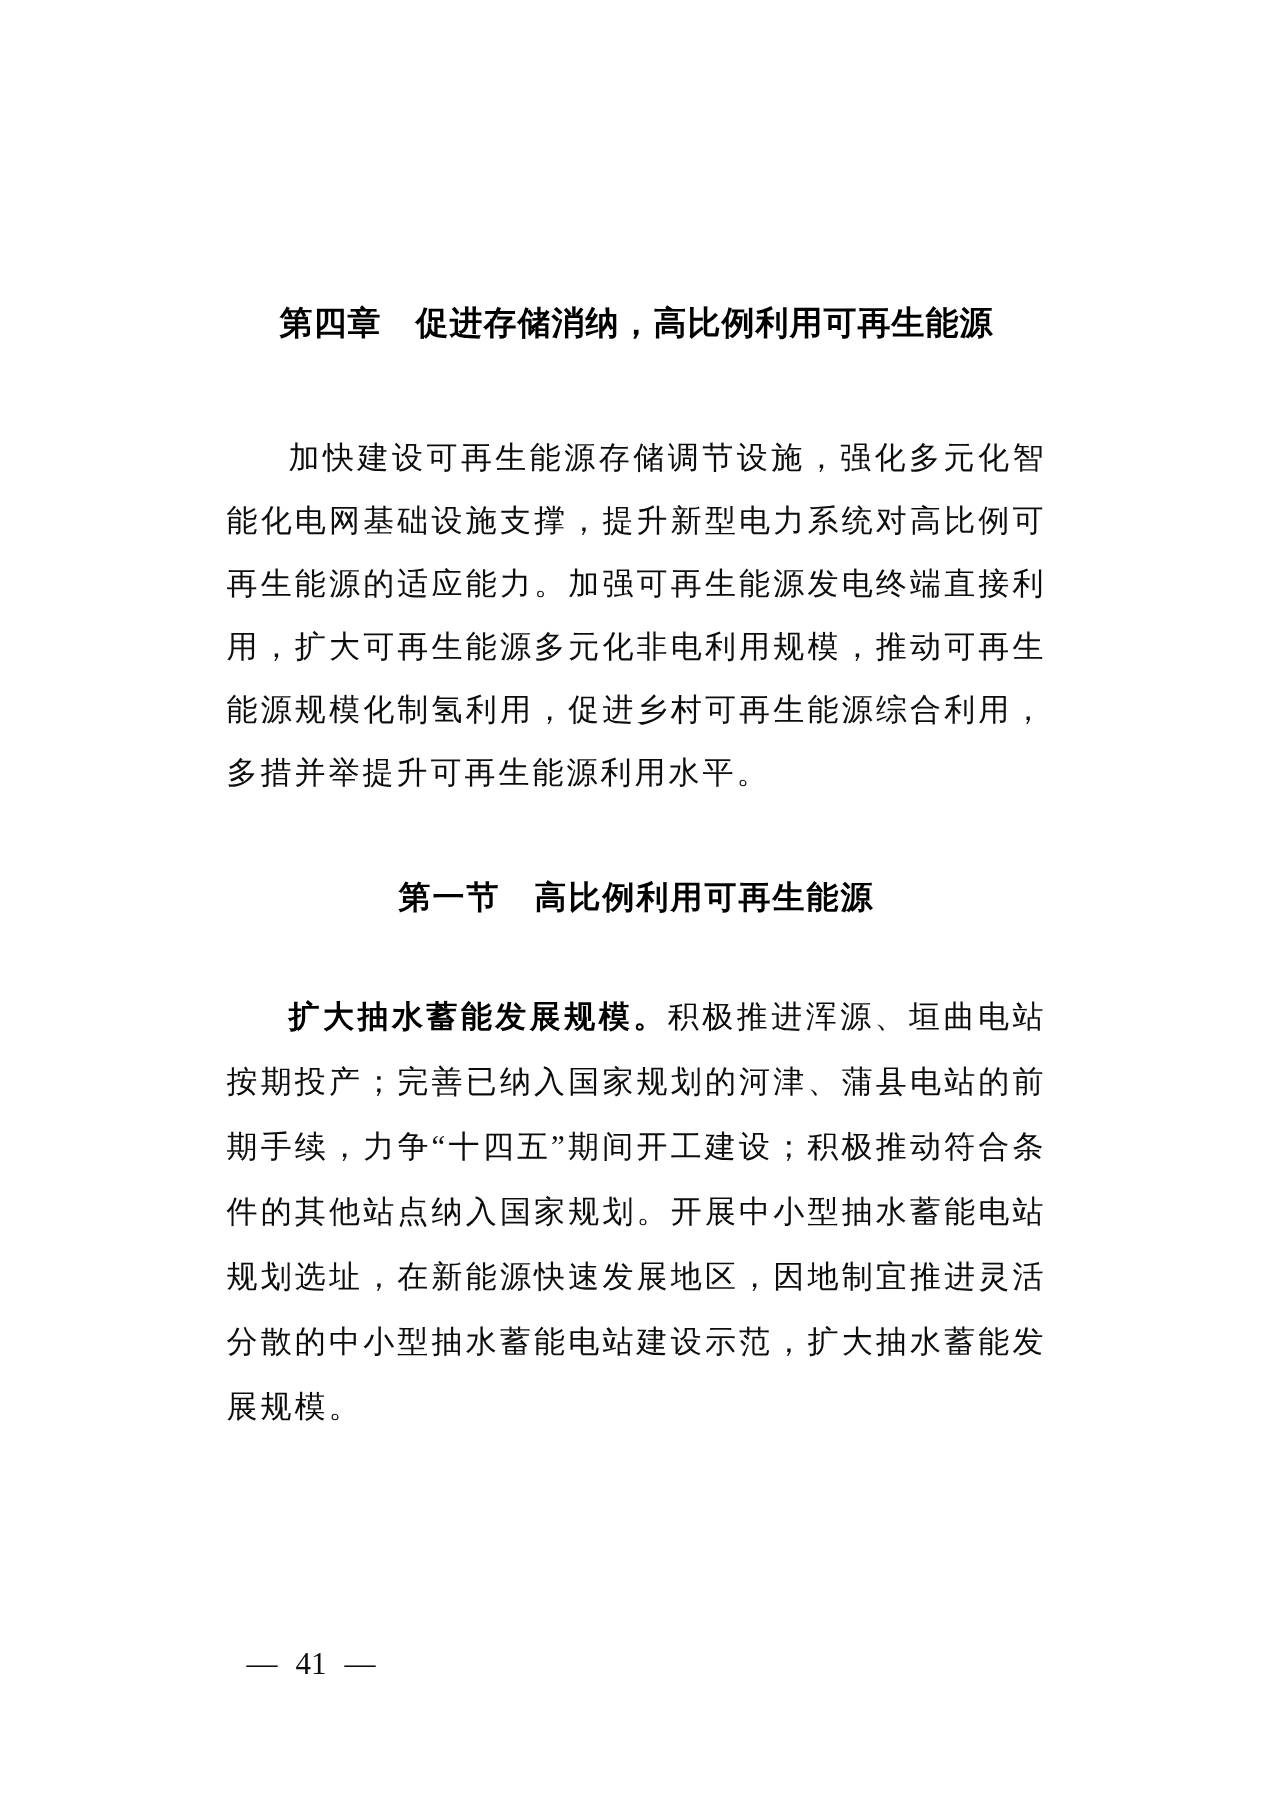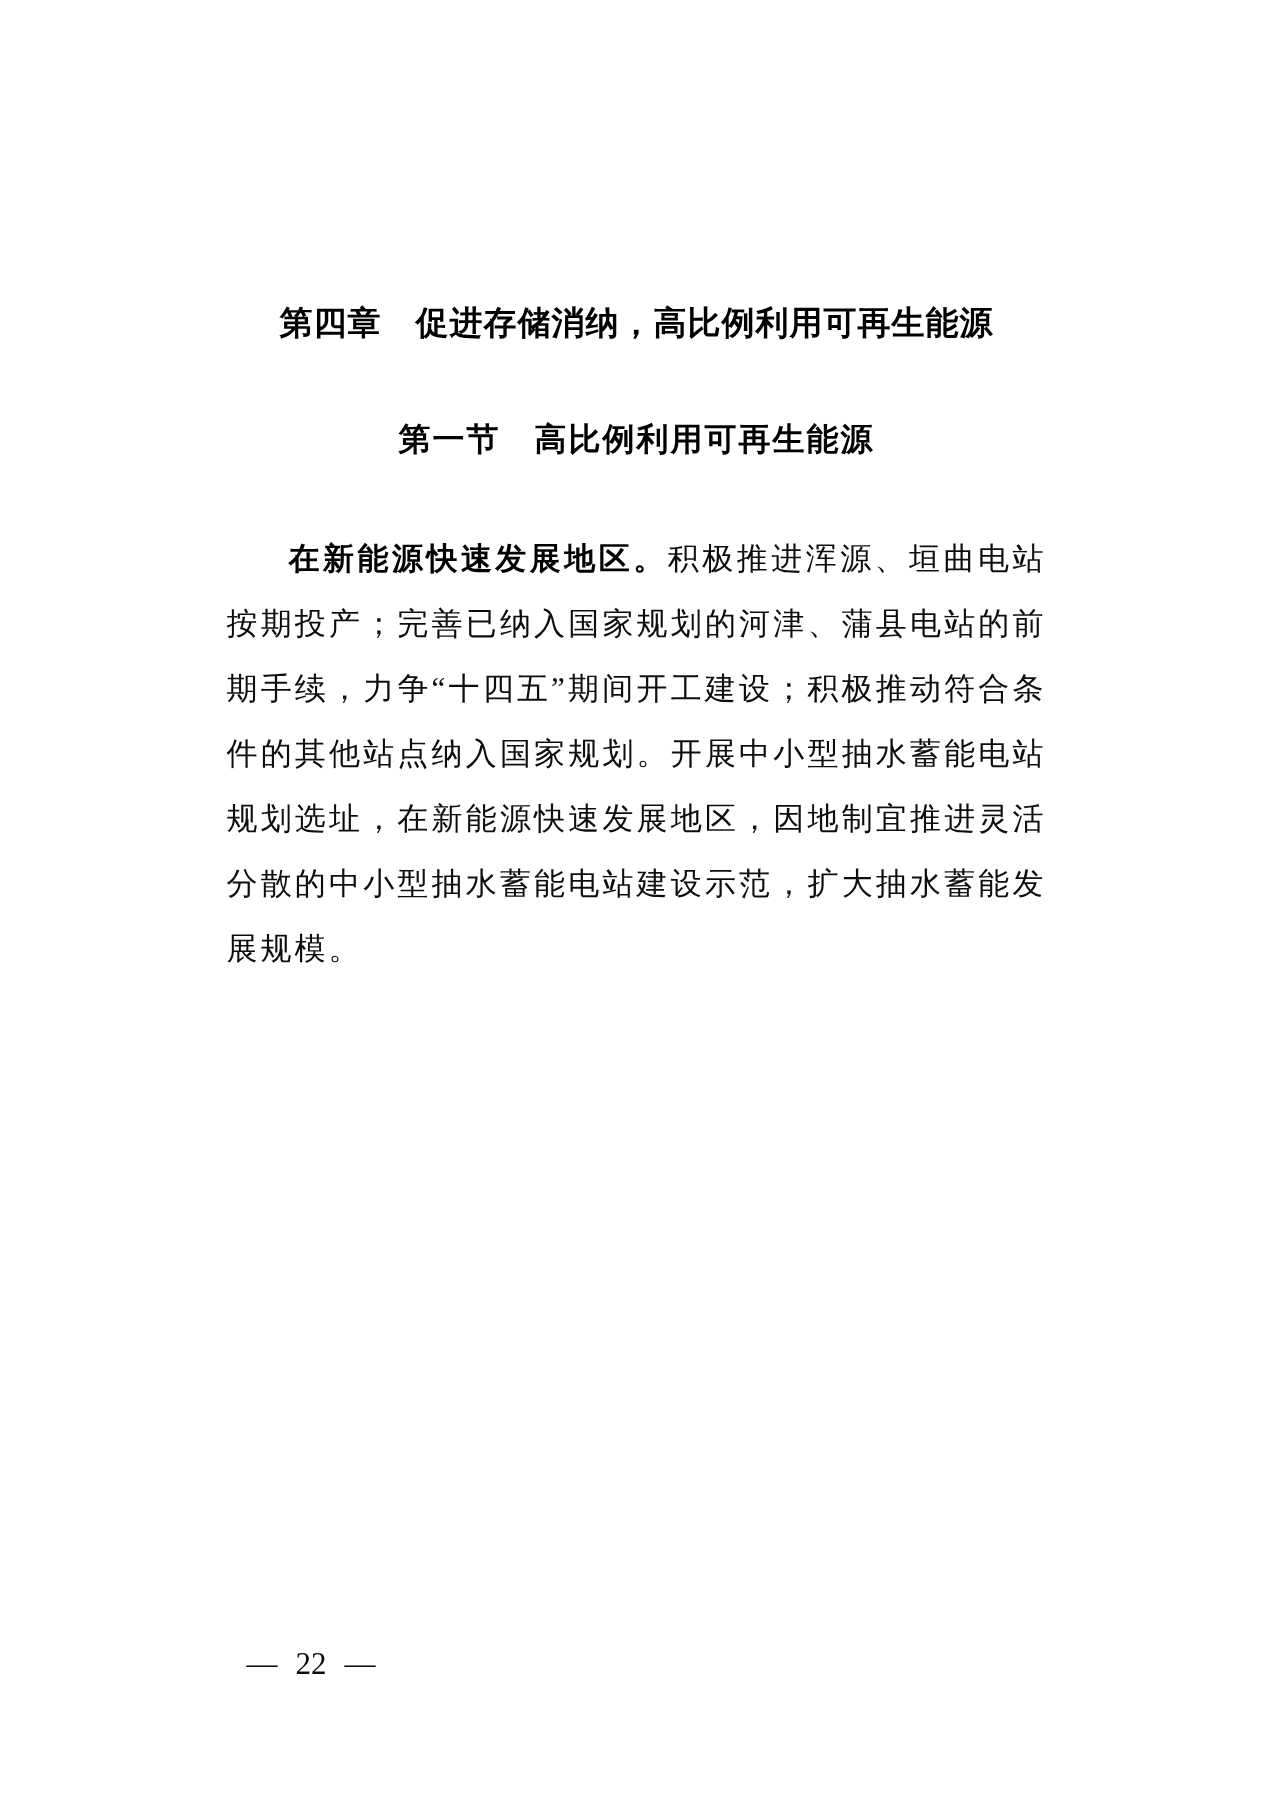--- a/index.html
+++ b/index.html
@@ -74,24 +74,25 @@
     letter-spacing: 0;
   }
 </style>
 </head>
 <body>
 
 <div class="page">
 
   <h1 class="chapter-heading">第四章　促进存储消纳，高比例利用可再生能源</h1>
 
+  <p class="body-para">加快建设可再生能源存储调节设施，强化多元化智能化电网基础设施支撑，提升新型电力系统对高比例可再生能源的适应能力。加强可再生能源发电终端直接利用，扩大可再生能源多元化非电利用规模，推动可再生能源规模化制氢利用，促进乡村可再生能源综合利用，多措并举提升可再生能源利用水平。</p>
 
   <h2 class="section-heading">第一节　高比例利用可再生能源</h2>
 
-  <p class="body-para para-2"><strong class="para-lead">在新能源快速发展地区。</strong><span>积极推进浑源、垣曲电站按期投产；完善已纳入国家规划的河津、蒲县电站的前期手续，力争“十四五”期间开工建设；积极推动符合条件的其他站点纳入国家规划。开展中小型抽水蓄能电站规划选址，在新能源快速发展地区，因地制宜推进灵活分散的中小型抽水蓄能电站建设示范，扩大抽水蓄能发展规模。</span></p>
+  <p class="body-para para-2"><strong class="para-lead">扩大抽水蓄能发展规模。</strong><span>积极推进浑源、垣曲电站按期投产；完善已纳入国家规划的河津、蒲县电站的前期手续，力争“十四五”期间开工建设；积极推动符合条件的其他站点纳入国家规划。开展中小型抽水蓄能电站规划选址，在新能源快速发展地区，因地制宜推进灵活分散的中小型抽水蓄能电站建设示范，扩大抽水蓄能发展规模。</span></p>
 
   <div class="page-footer">
     <span class="footer-dash">—</span>
-    <span class="footer-page-number">22</span>
+    <span class="footer-page-number">41</span>
     <span class="footer-dash">—</span>
   </div>
 
 </div>
 
 </body></html>

